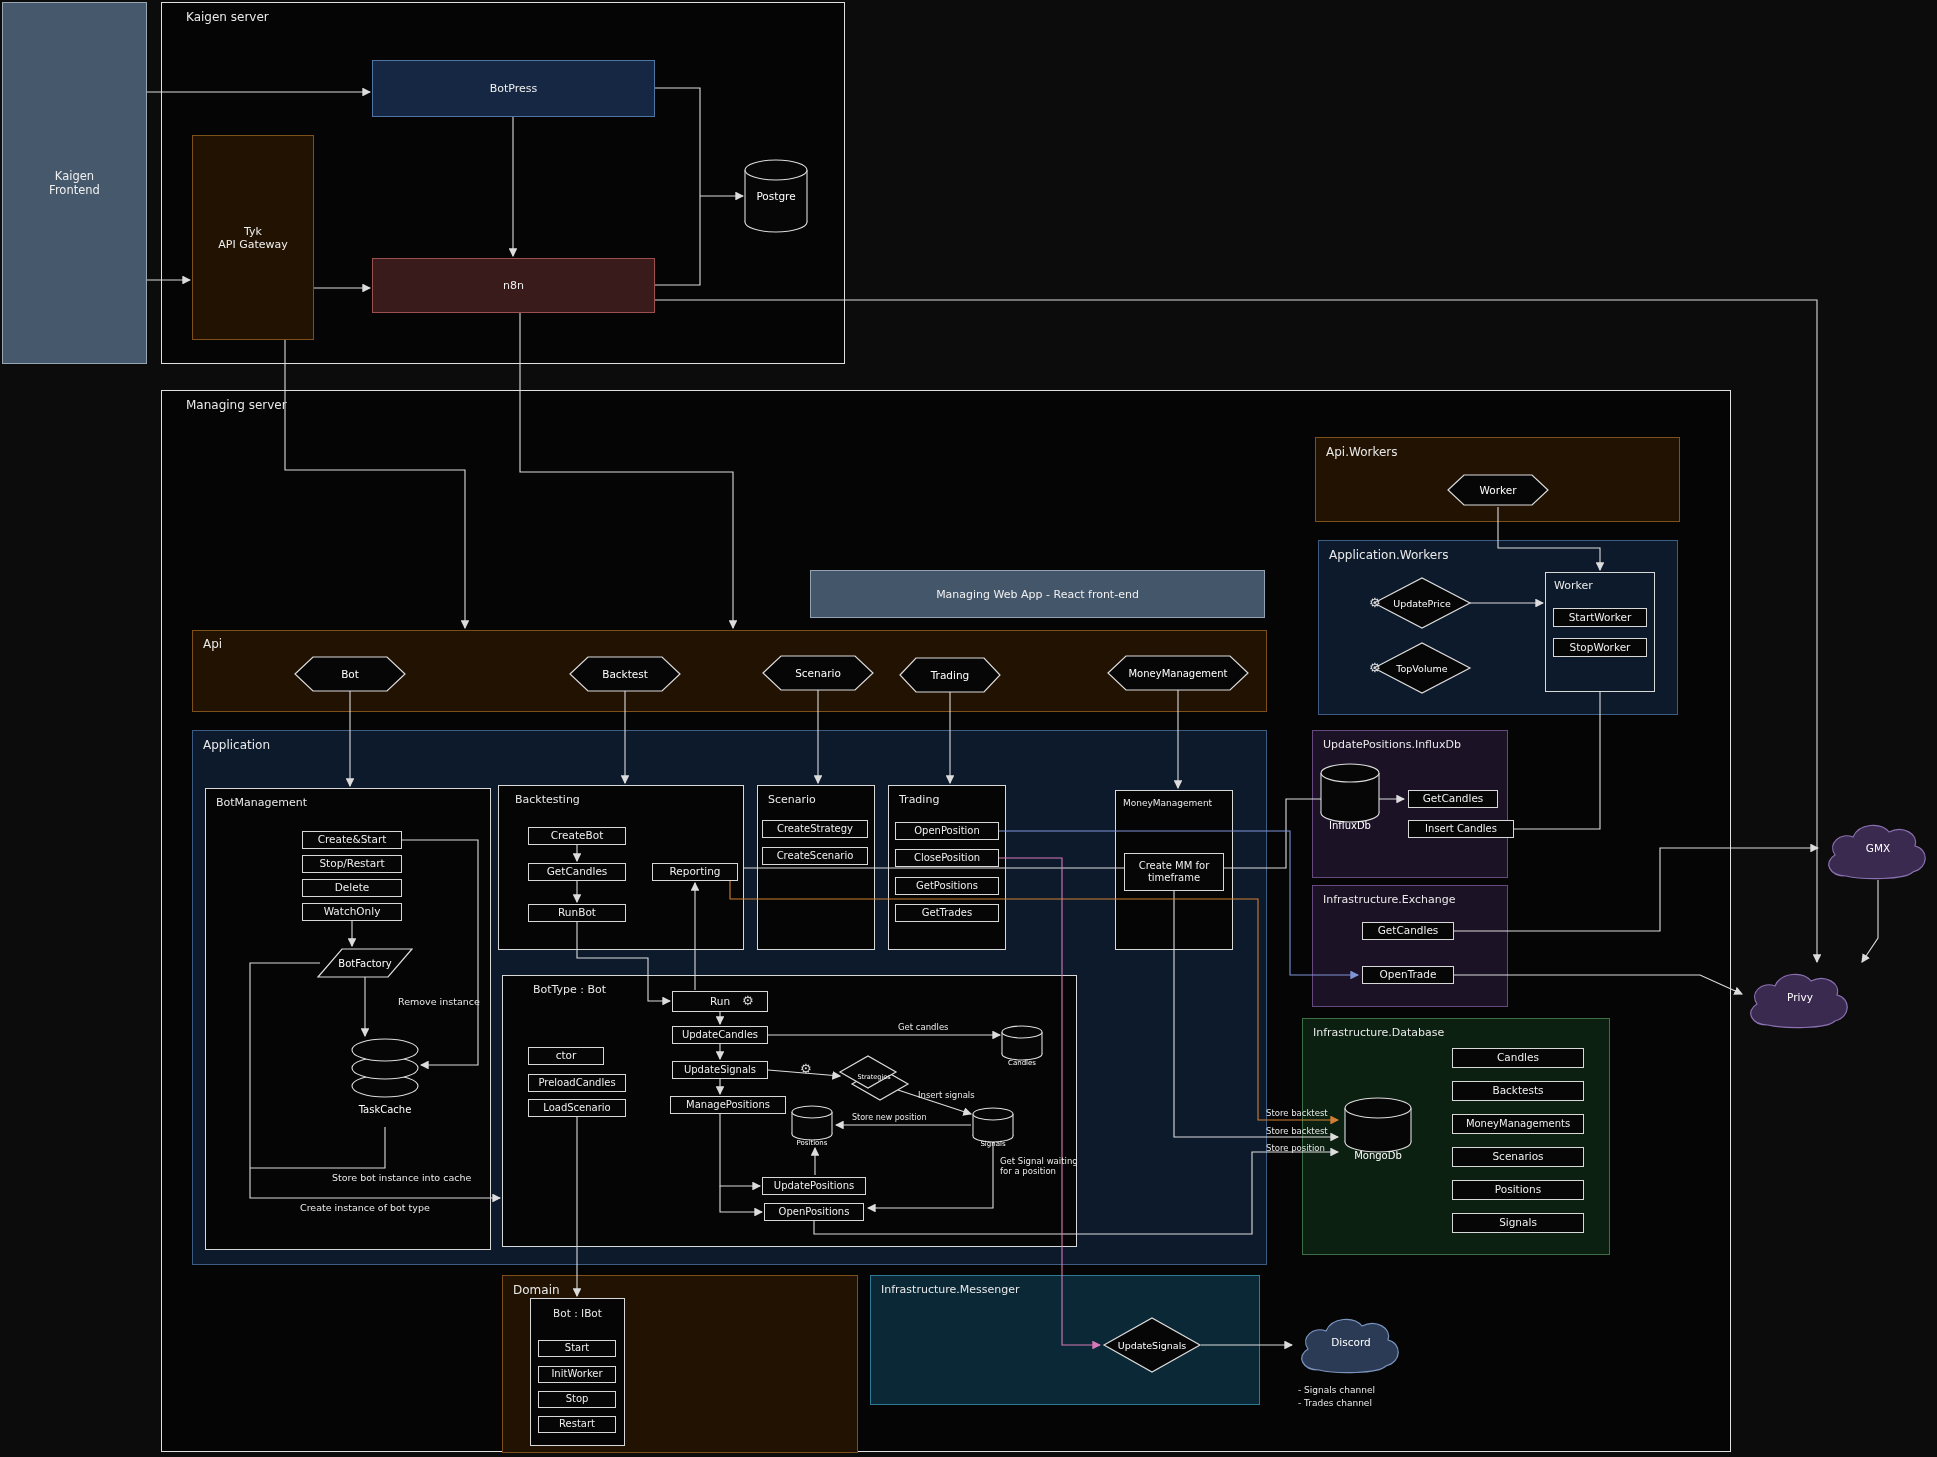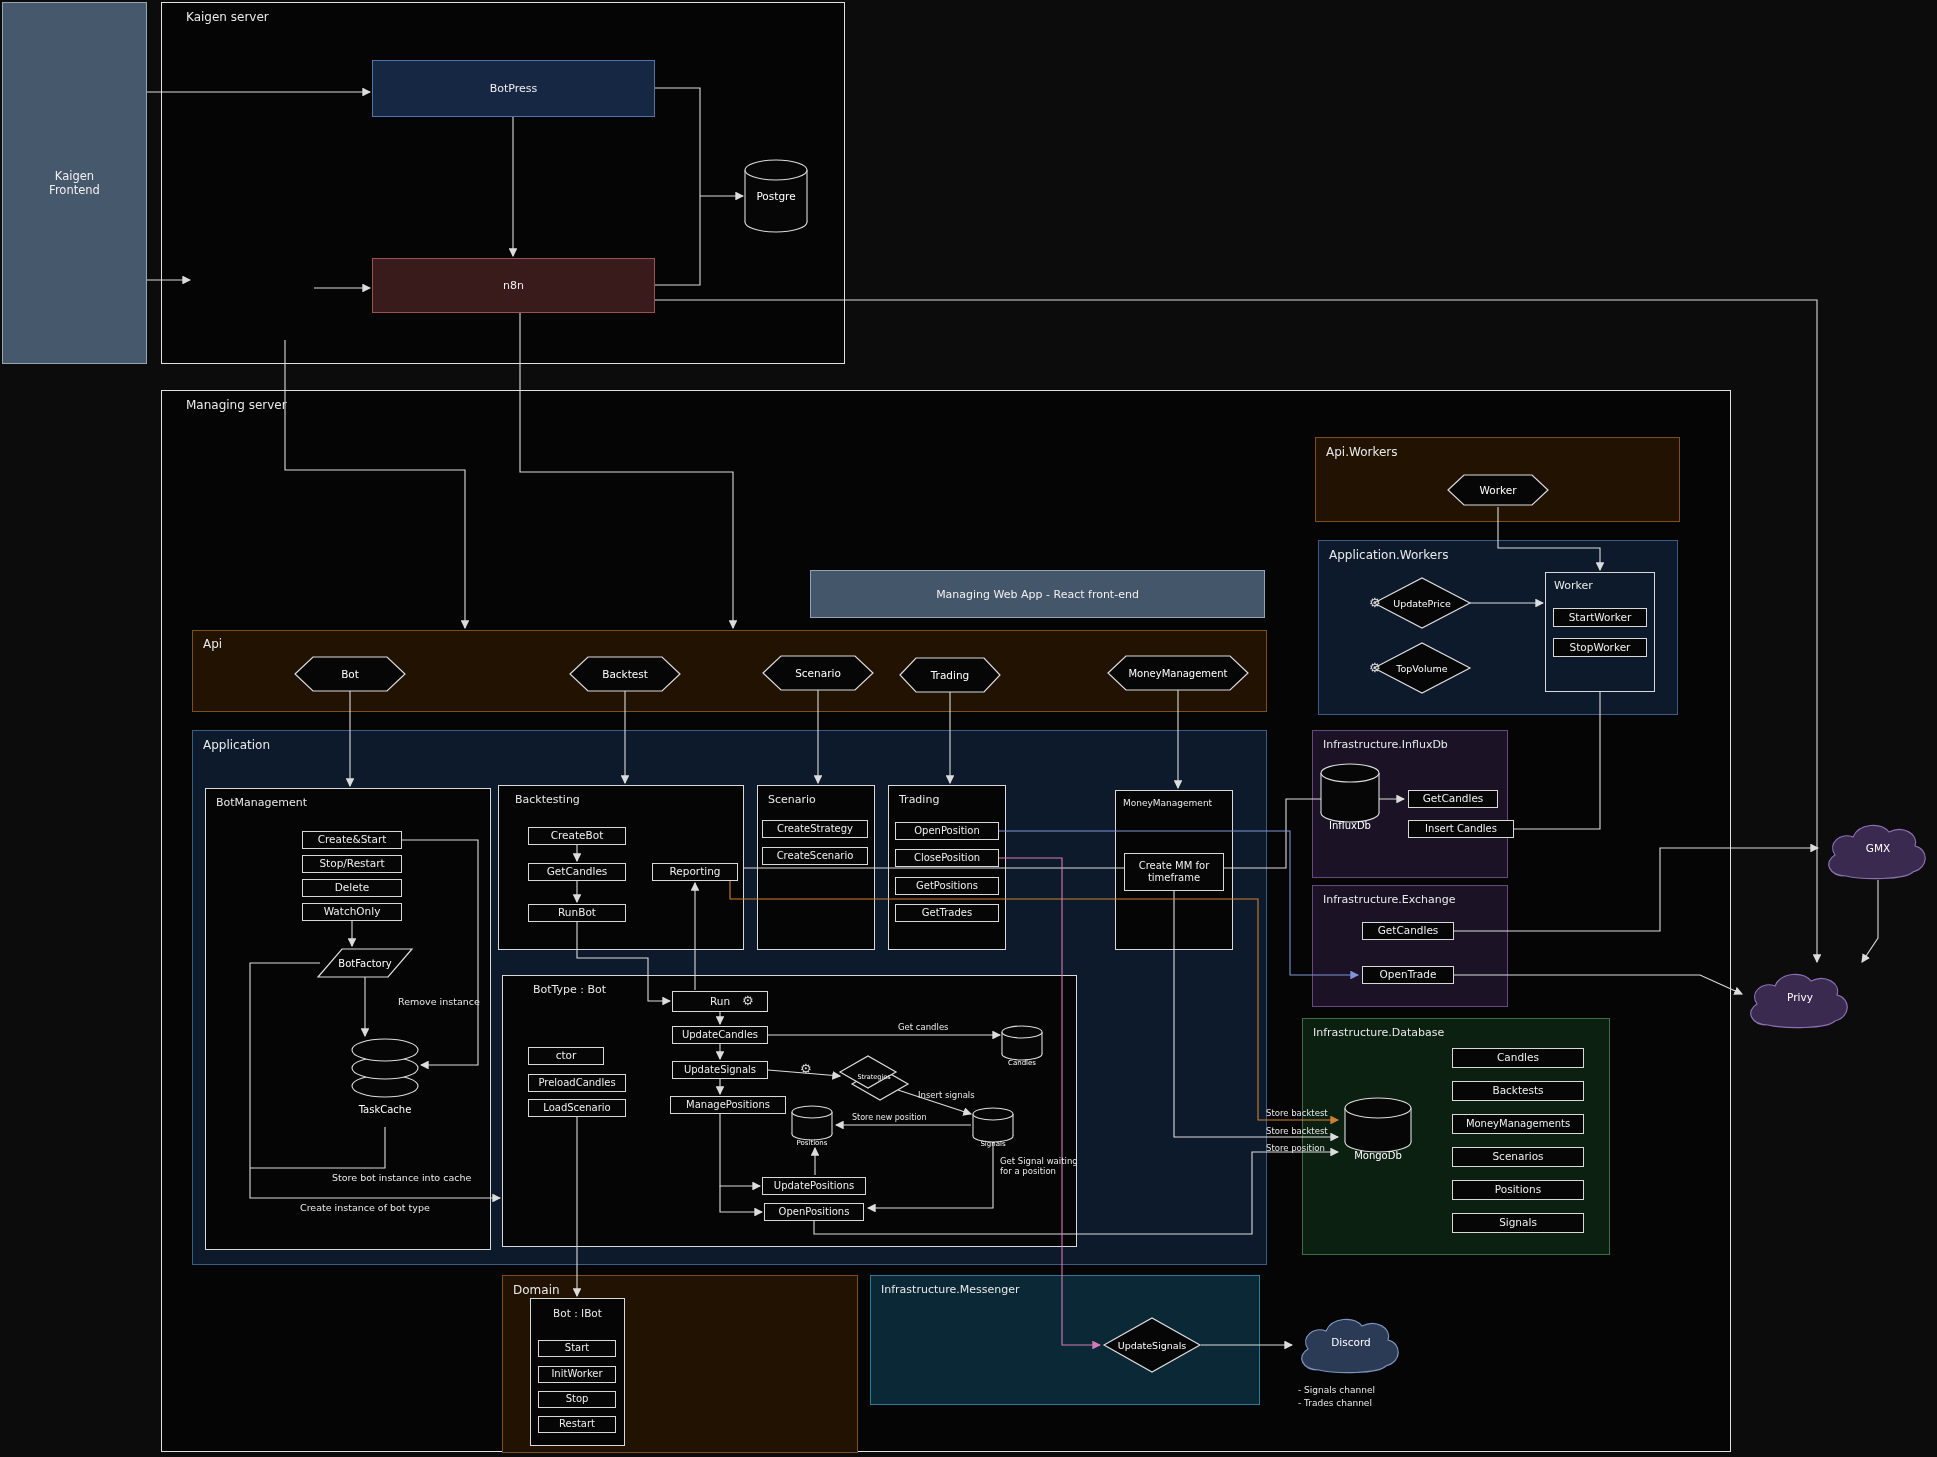--- a/index.html
+++ b/index.html
@@ -30,20 +30,22 @@
 <div id="stage">
 
   <div class="nd" style="left:2px;top:2px;width:145px;height:362px;background:#46586c;border:1.5px solid #98a6b4;font-size:11.5px;">Kaigen
 Frontend</div>
 
   <div class="bx" style="left:161px;top:2px;width:684px;height:362px;background:#050505;border:1px solid #e0e0e0;">
     <div class="tt" style="left:24px;">Kaigen server</div>
   </div>
 
   <div class="nd" style="left:372px;top:60px;width:283px;height:57px;background:#152742;border:1px solid #4f74a6;">BotPress</div>
+  <div class="nd" style="left:192px;top:135px;width:122px;height:205px;background:#221202;border:1px solid #7c4f1b;">Tyk
+API Gateway</div>
   <div class="nd" style="left:372px;top:258px;width:283px;height:55px;background:#391b1b;border:1px solid #9e5050;">n8n</div>
 
   <div class="bx" style="left:161px;top:390px;width:1570px;height:1062px;background:#050505;border:1px solid #e0e0e0;">
     <div class="tt" style="left:24px;">Managing server</div>
   </div>
 
   <div class="bx" style="left:1315px;top:437px;width:365px;height:85px;background:#221202;border:1px solid #7c4f1b;">
     <div class="tt">Api.Workers</div>
   </div>
 
@@ -82,21 +84,21 @@
 
   <div class="bx" style="left:1115px;top:790px;width:118px;height:160px;background:#050505;border:1px solid #d8d8d8;">
     <div class="tt" style="font-size:9px;left:7px;">MoneyManagement</div>
   </div>
 
   <div class="bx" style="left:502px;top:975px;width:575px;height:272px;background:#050505;border:1px solid #d8d8d8;">
     <div class="tt" style="left:30px;font-size:11px;">BotType : Bot</div>
   </div>
 
   <div class="bx" style="left:1312px;top:730px;width:196px;height:148px;background:#1b1226;border:1px solid #67497f;">
-    <div class="tt" style="font-size:11px;">Infrastructure.InfluxDb</div>
+    <div class="tt" style="font-size:11px;">UpdatePositions.InfluxDb</div>
   </div>
 
   <div class="bx" style="left:1312px;top:885px;width:196px;height:122px;background:#1b1226;border:1px solid #67497f;">
     <div class="tt" style="font-size:11px;">Infrastructure.Exchange</div>
   </div>
 
   <div class="bx" style="left:1302px;top:1018px;width:308px;height:237px;background:#0c2012;border:1px solid #3c7044;">
     <div class="tt" style="font-size:11px;">Infrastructure.Database</div>
   </div>
 

